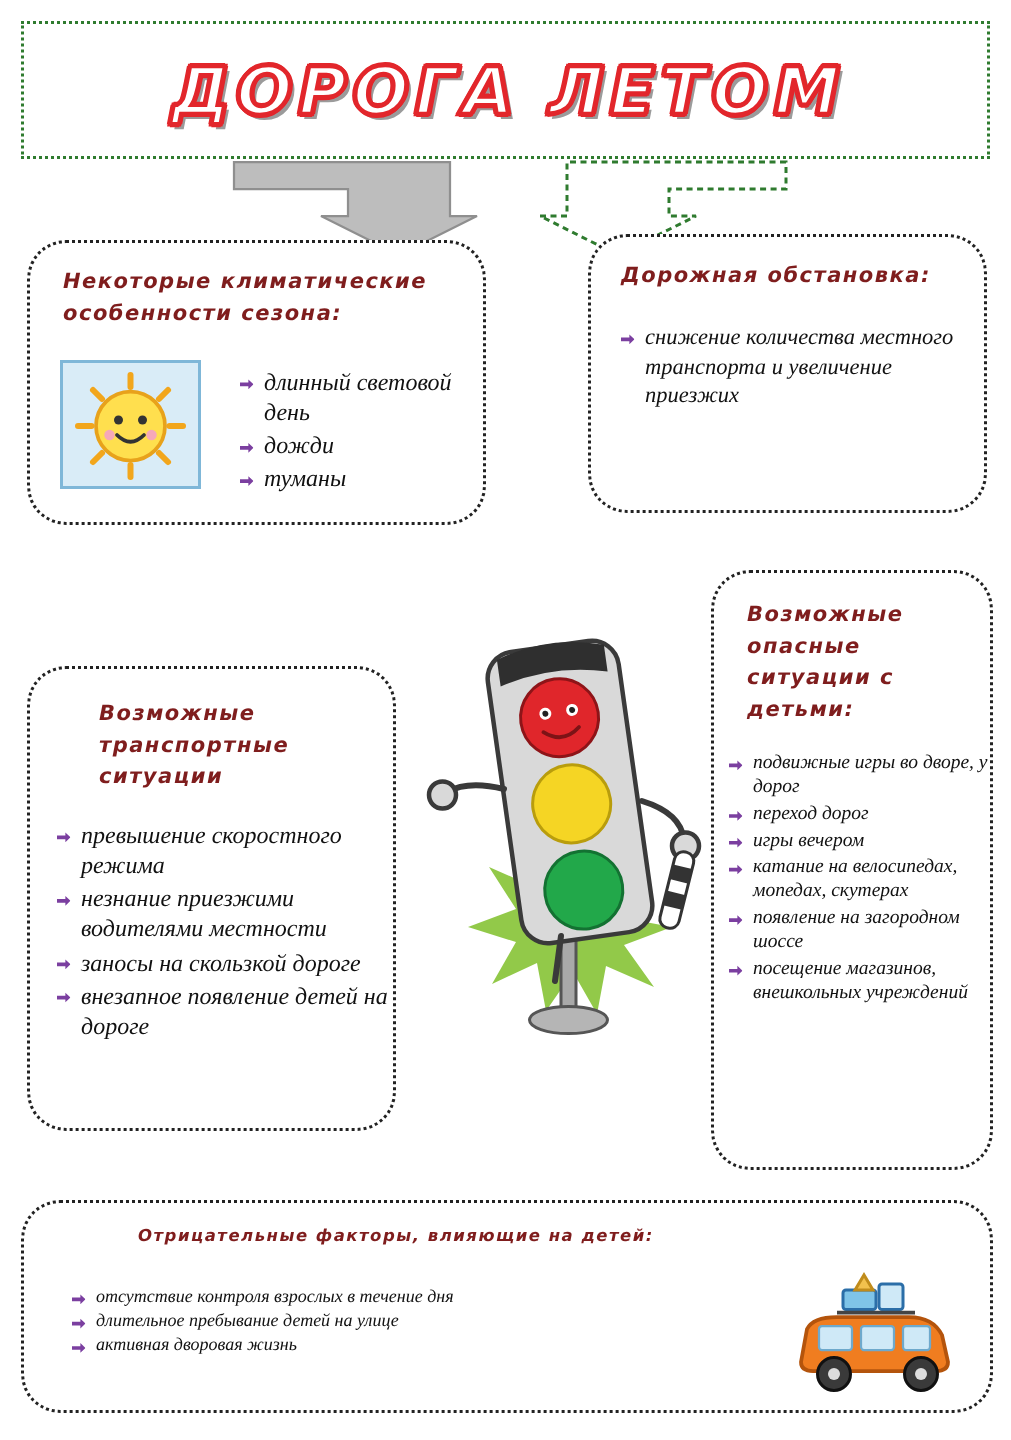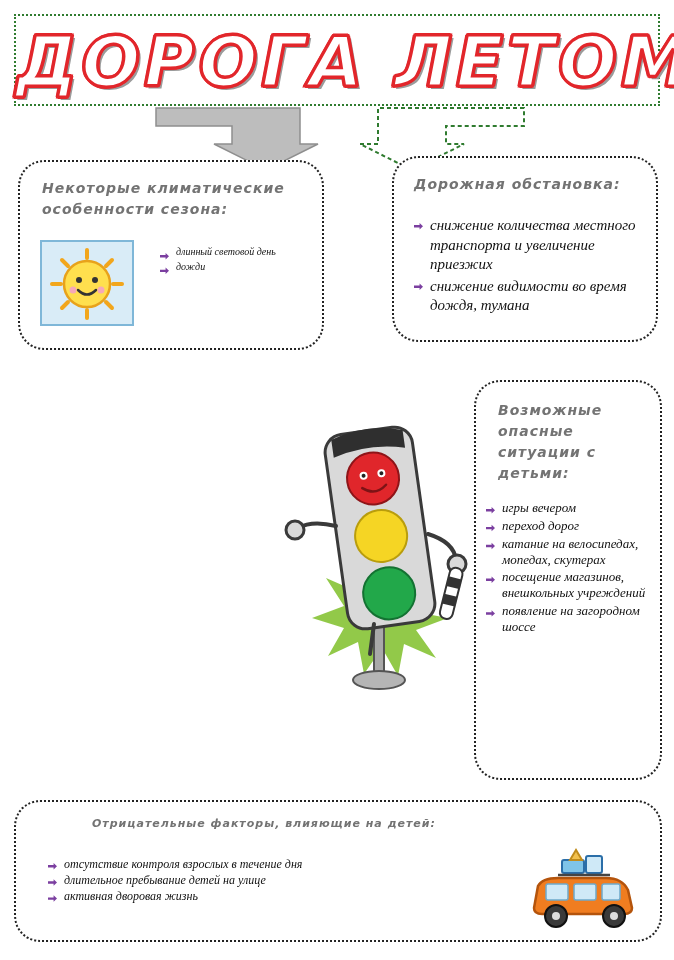--- a/index.html
+++ b/index.html
@@ -45,21 +45,21 @@
     position: absolute;
     left: 0;
     top: 0;
     width: 646px;
     height: 92px;
     line-height: 92px;
     text-align: center;
     font-family: "DejaVu Sans", sans-serif;
     font-weight: bold;
     font-style: italic;
-    font-size: 69px;
+    font-size: 44px;
     letter-spacing: 4px;
     color: #ffffff;
     -webkit-text-stroke: 3px #e2262b;
     text-shadow:
       2px 0 0 #e2262b, -2px 0 0 #e2262b, 0 2px 0 #e2262b, 0 -2px 0 #e2262b,
       3px 3px 0 #9b9b9b;
     white-space: nowrap;
   }
 
   
@@ -77,36 +77,36 @@
     border: 2px dotted #222;
     border-radius: 26px;
     background: #ffffff;
     box-sizing: border-box;
   }
   .box-head {
     font-family: "DejaVu Sans", sans-serif;
     font-weight: bold;
     font-style: italic;
     font-size: 14px;
-    color: #737373;
+    color: #7f1d1d;
     letter-spacing: 1px;
     line-height: 1.5;
   }
   ul.bul {
     list-style: none;
     margin: 6px 0 0 0;
     padding: 0;
   }
   ul.bul li {
     position: relative;
     padding-left: 16px;
     margin-bottom: 2px;
     font-family: "Liberation Serif", serif;
     font-style: italic;
-    font-size: 10px;
+    font-size: 16px;
     color: #111;
     line-height: 1.26;
   }
   ul.bul li::before {
     content: "";
     position: absolute;
     left: 0;
     top: 5px;
     width: 9px;
     height: 9px;
@@ -287,40 +287,50 @@
       <circle cx="39" cy="40" r="3" fill="#333"></circle>
       <circle cx="55" cy="40" r="3" fill="#333"></circle>
       <path d="M38 50 Q47 59 56 50" fill="none" stroke="#333" stroke-width="2.5" stroke-linecap="round"></path>
       <circle cx="33" cy="50" r="3.5" fill="#f6a8b8"></circle>
       <circle cx="61" cy="50" r="3.5" fill="#f6a8b8"></circle>
     </svg>
 
     <ul class="bul">
       <li>длинный световой день</li>
       <li>дожди</li>
+      <li>туманы</li>
     </ul>
   </div>
 
   <div class="box" id="box-road">
     <div class="box-head">Дорожная обстановка:</div>
     <ul class="bul">
       <li>снижение количества местного транспорта и увеличение приезжих</li>
-      <li>снижение видимости во время дождя, тумана</li>
-    </ul>
-  </div>
-
+    </ul>
+  </div>
+
+  <div class="box" id="box-transport">
+    <div class="box-head">Возможные транспортные ситуации</div>
+    <ul class="bul">
+      <li>превышение скоростного режима</li>
+      <li>незнание приезжими водителями местности</li>
+      <li>заносы на скользкой дороге</li>
+      <li>внезапное появление детей на дороге</li>
+    </ul>
+  </div>
 
   <div class="box" id="box-children">
     <div class="box-head">Возможные опасные ситуации с детьми:</div>
     <ul class="bul">
+      <li>подвижные игры во дворе, у дорог</li>
+      <li>переход дорог</li>
       <li>игры вечером</li>
-      <li>переход дорог</li>
       <li>катание на велосипедах, мопедах, скутерах</li>
+      <li>появление на загородном шоссе</li>
       <li>посещение магазинов, внешкольных учреждений</li>
-      <li>появление на загородном шоссе</li>
     </ul>
   </div>
 
   <svg id="traffic-light" viewBox="0 0 220 300">
 
     <path d="M112 190 L126 160 L132 192 L162 176 L146 204 L178 210 L146 222 L166 250 L134 236 L128 268 L112 240 L94 266 L88 234 L58 248 L74 220 L42 210 L74 198 L56 170 L88 184 L94 154 Z" fill="#8cc63f" opacity="0.95"></path>
 
     <rect x="104" y="214" width="10" height="52" fill="#a9a9a9" stroke="#555" stroke-width="2"></rect>
     <ellipse cx="109" cy="272" rx="26" ry="9" fill="#b5b5b5" stroke="#555" stroke-width="2"></ellipse>
 

